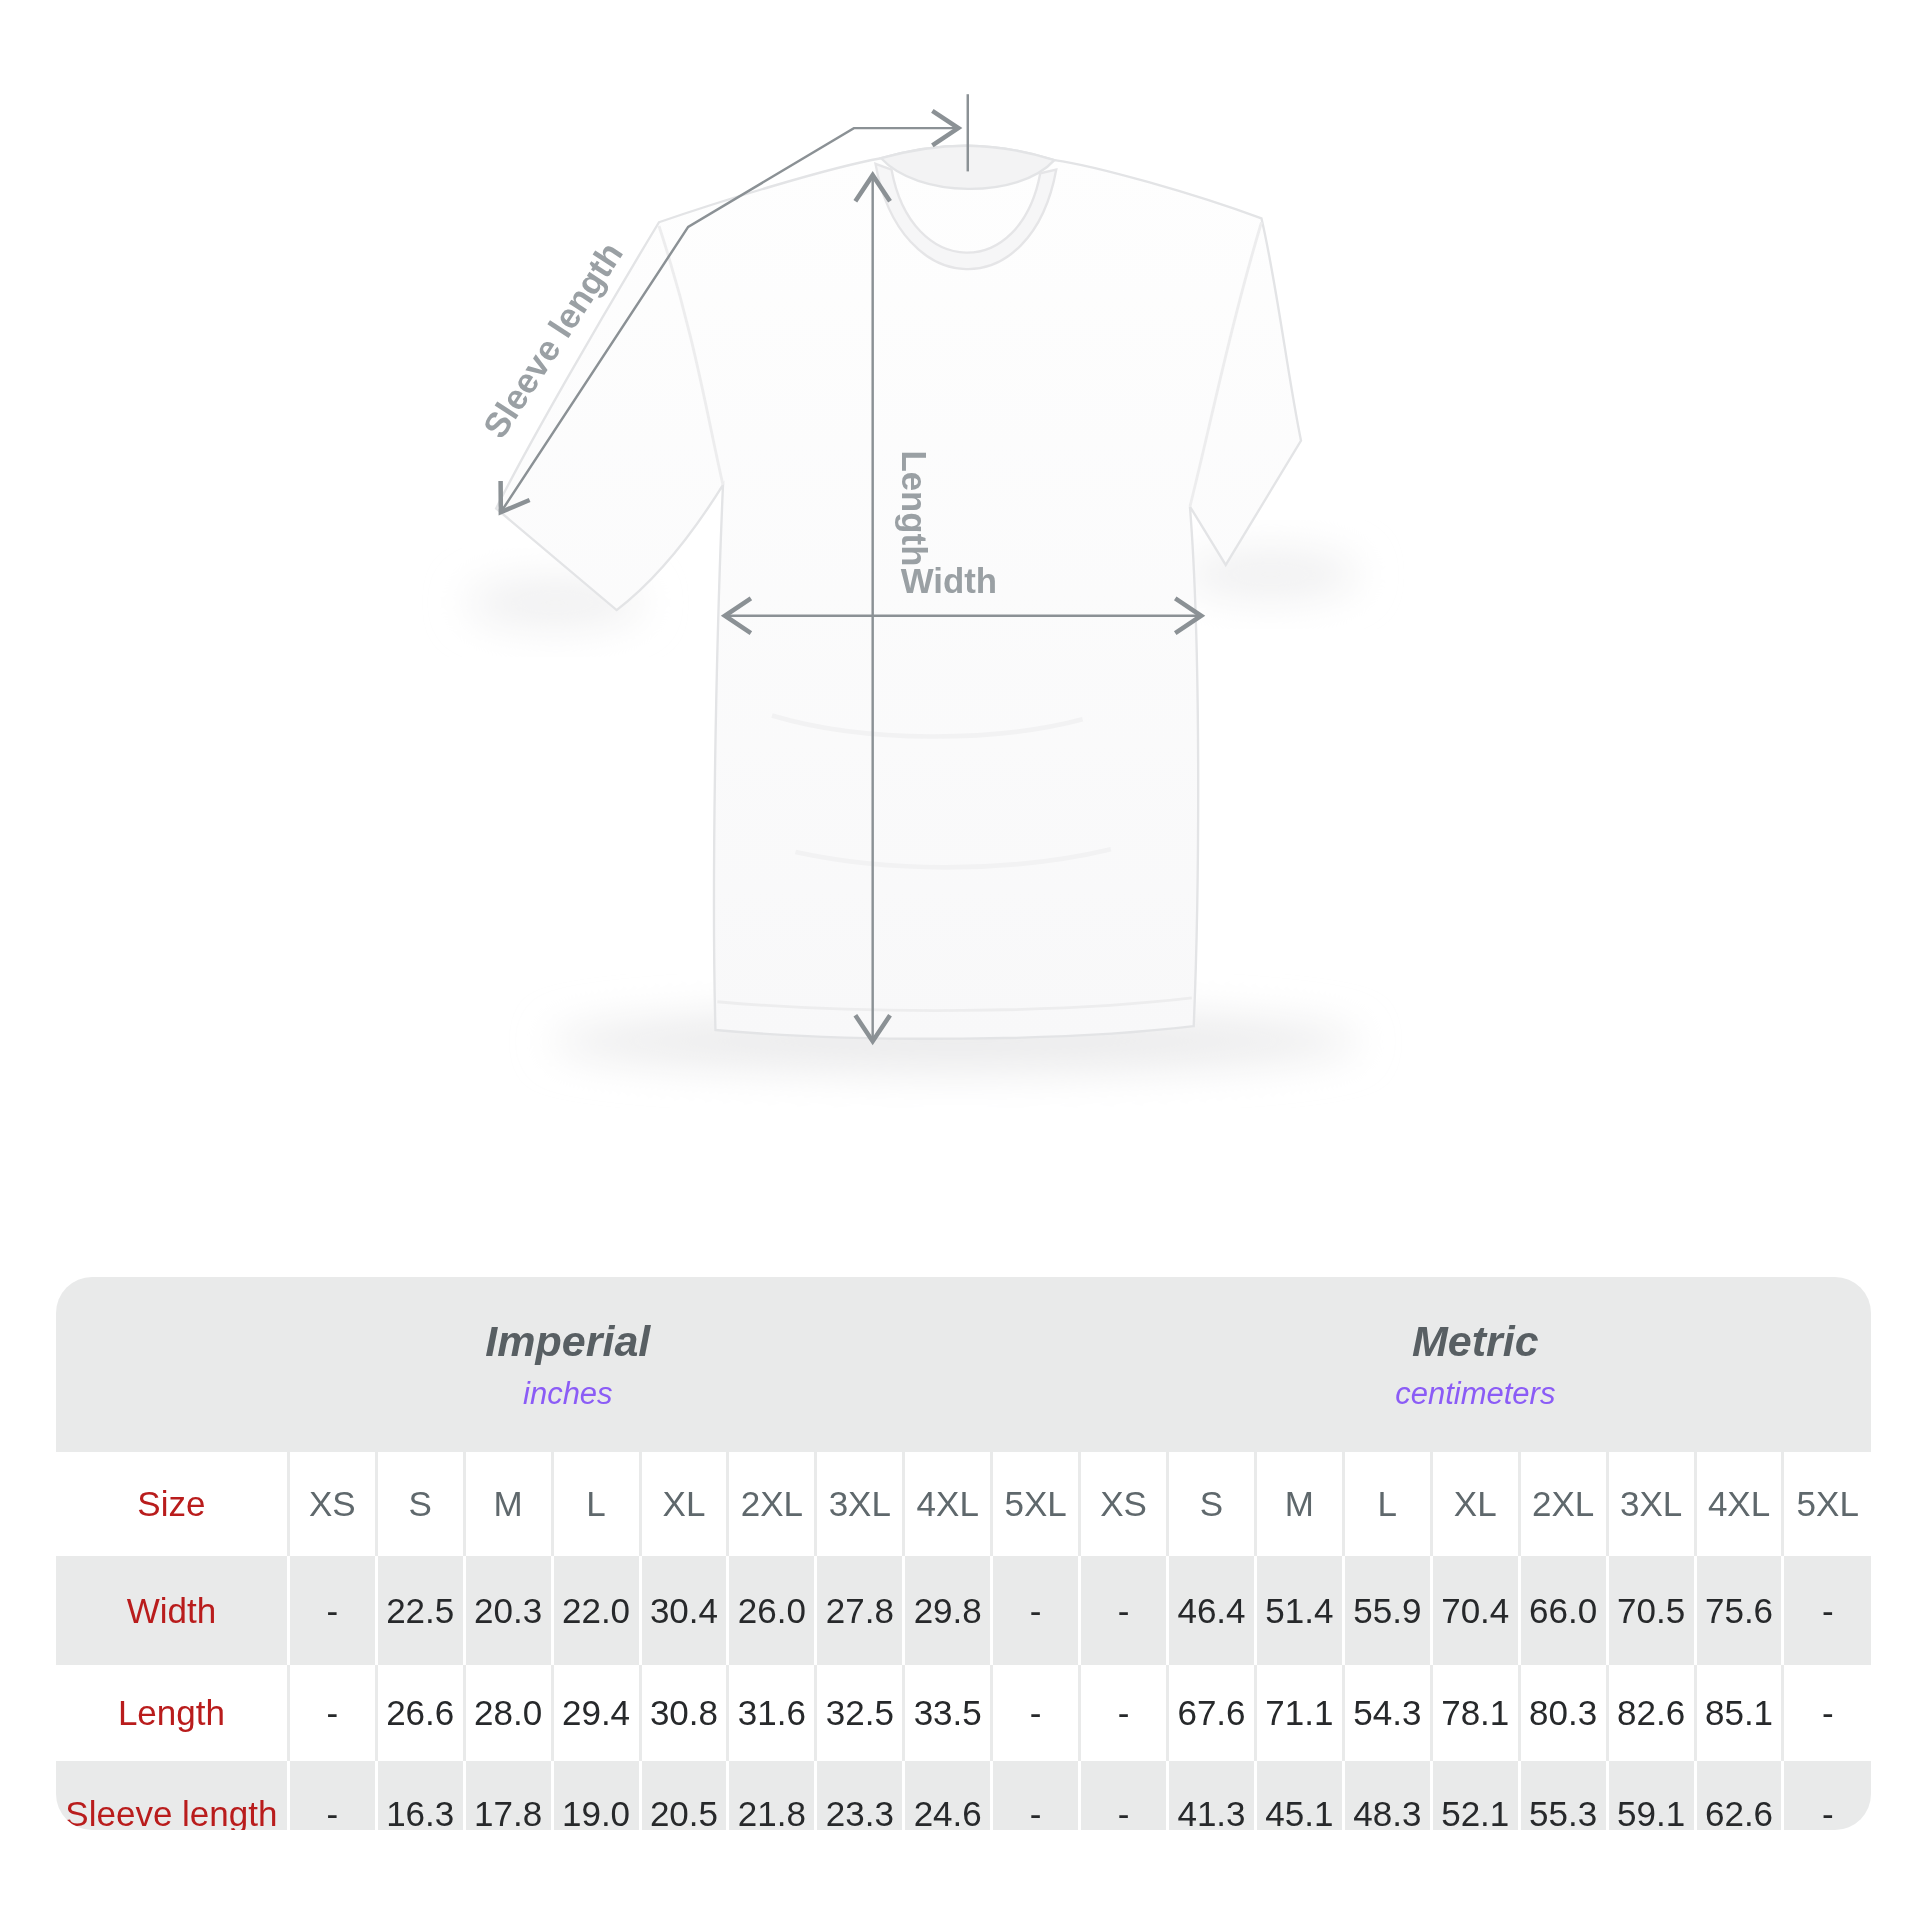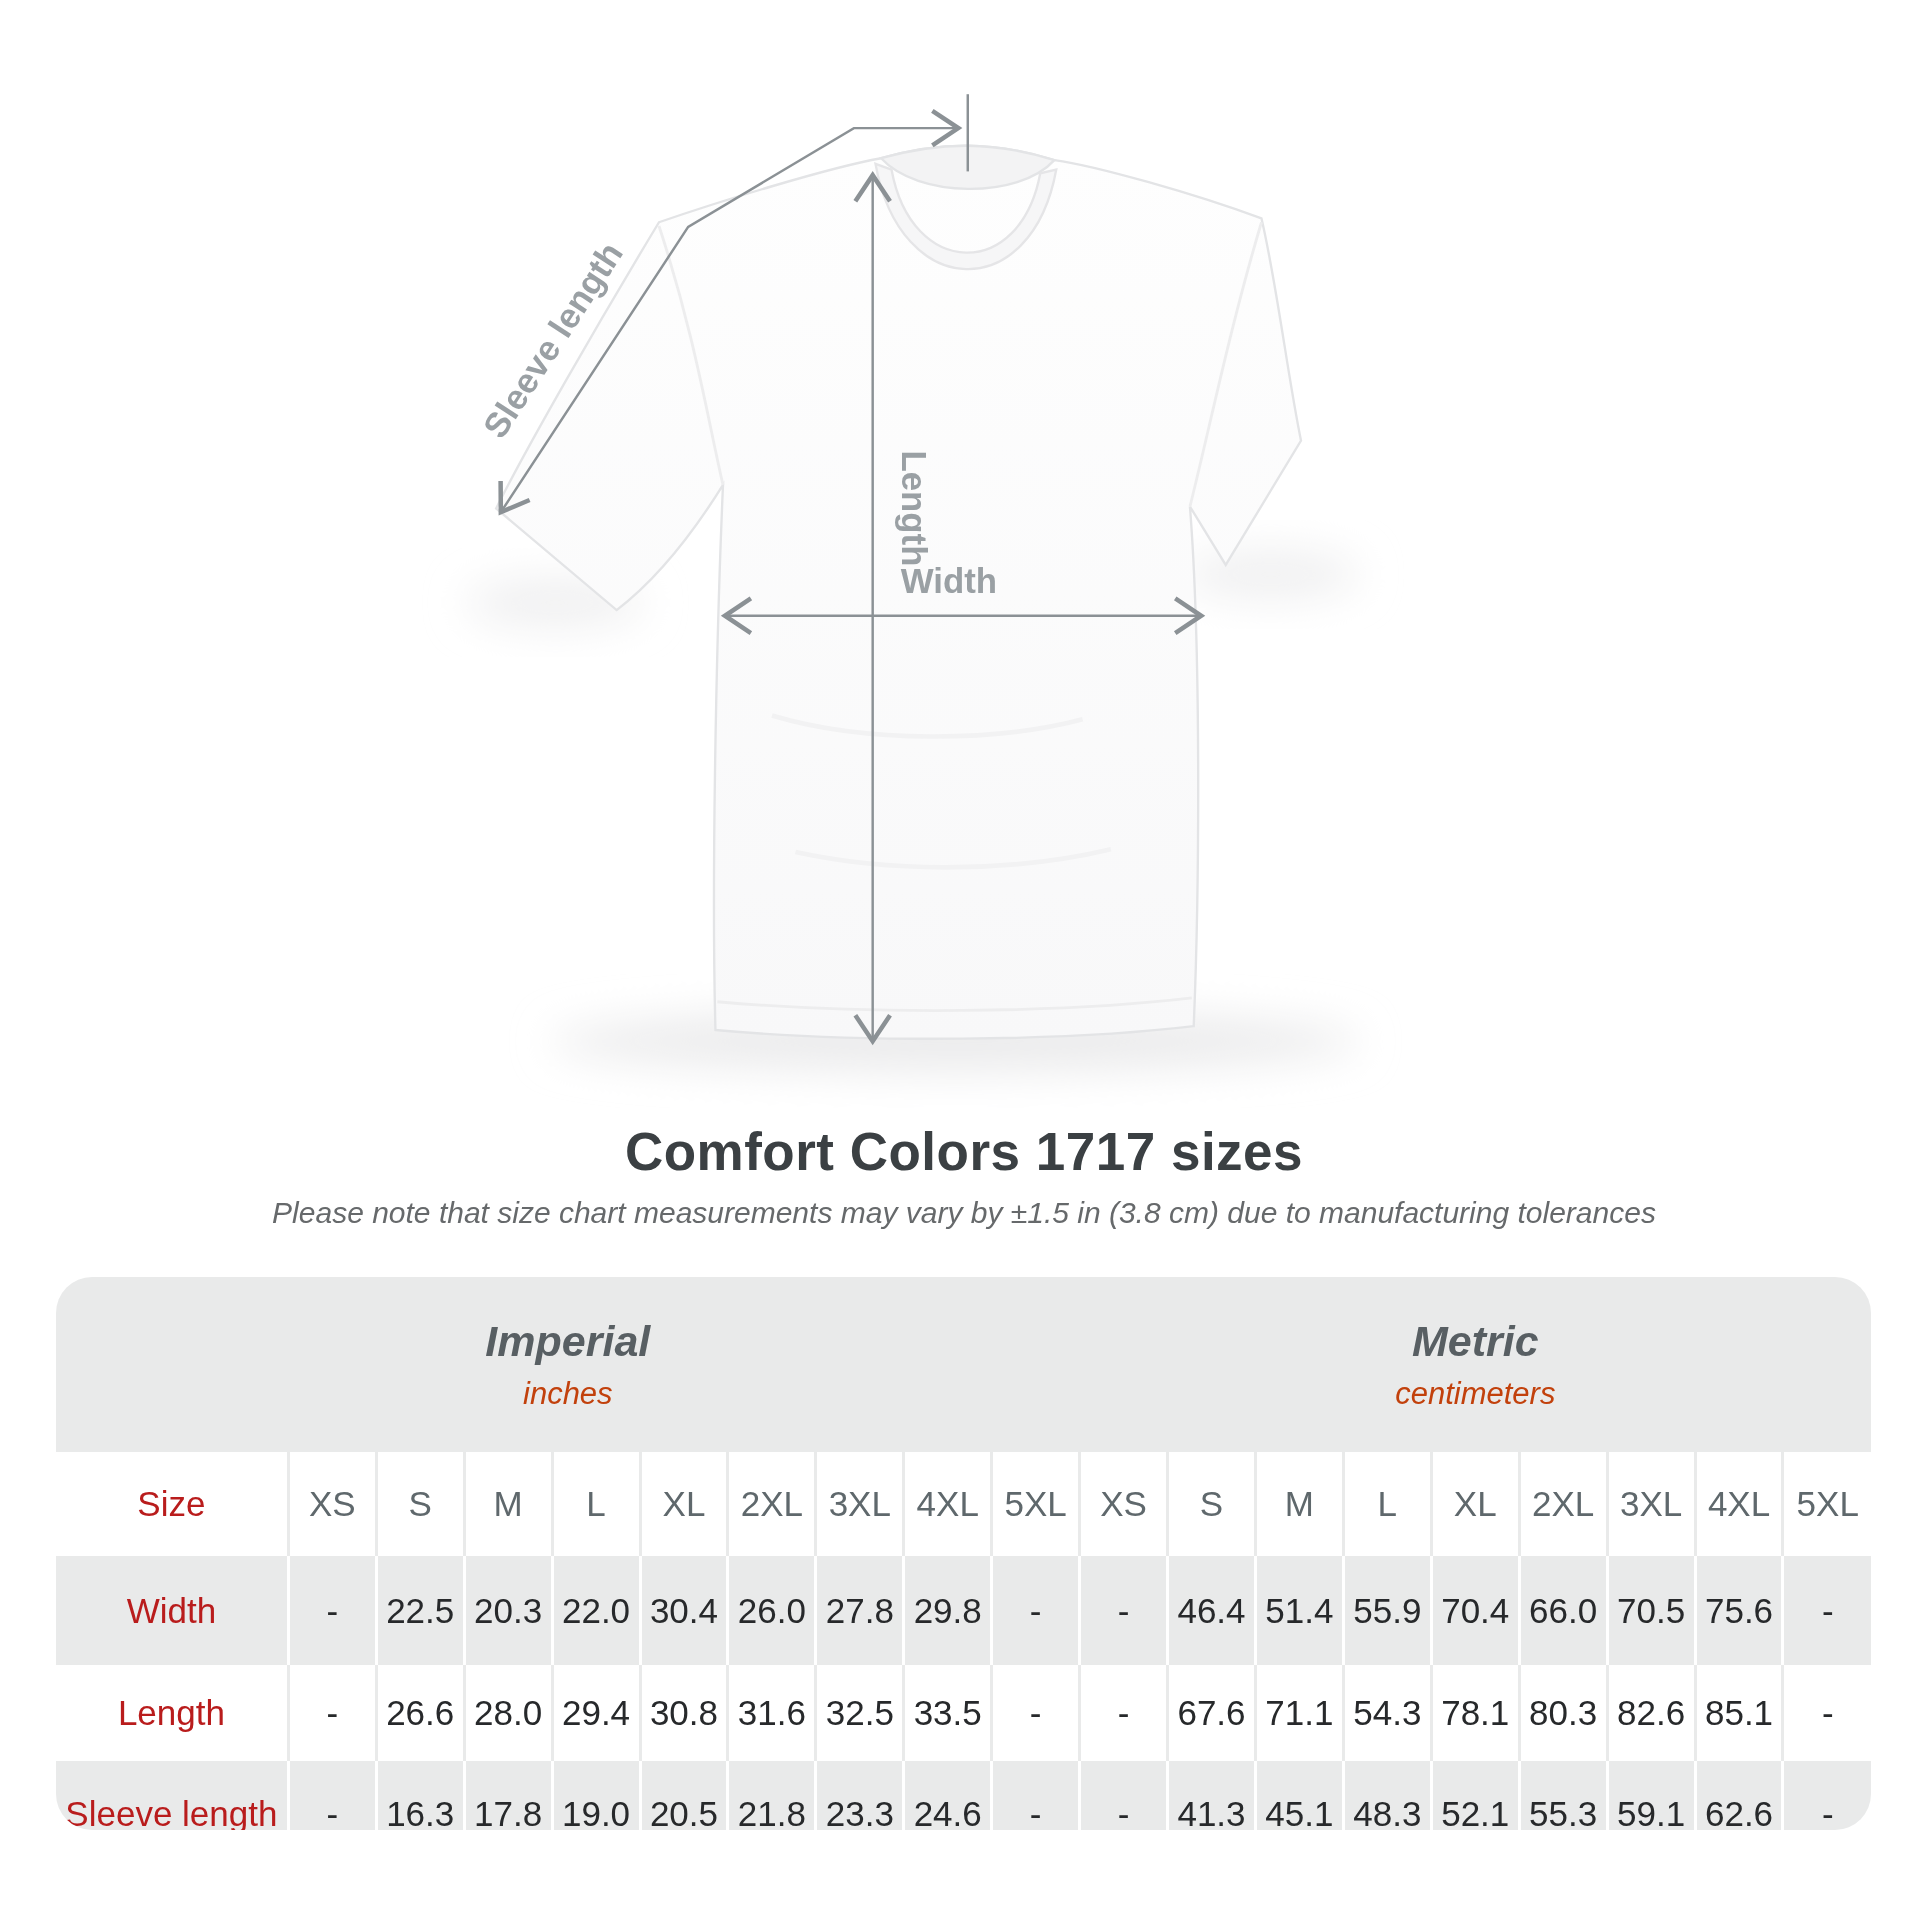--- a/index.html
+++ b/index.html
@@ -34,21 +34,21 @@
     padding:0; text-align:center; vertical-align:middle; font-weight:normal;
   }
   tr.band-row    { height:175px; }
   tr.size-row    { height:104px; }
   tr.row-width   { height:109px; }
   tr.row-length  { height:96px; }
   tr.row-sleeve  { height:106px; }
 
   .band-cell { background:#e9eaea; }
   .unit-title { font-size:43px; font-weight:bold; font-style:italic; color:#585f63; line-height:49px; }
-  .unit-sub   { font-size:31px; font-style:italic; color:#c2410c; line-height:36px; margin-top:9.4px; }
+  .unit-sub   { font-size:31px; font-style:italic; color:#8b5cf6; line-height:36px; margin-top:9.4px; }
 
   tr.white-row { background:#ffffff; }
   tr.gray-row  { background:#e9eaea; }
 
   .label-cell  { font-size:35px; font-weight:bold; color:#b91c1c; }
   .size-cell   { font-size:35px; font-weight:bold; color:#5f686c; }
   .value-cell  { font-size:35px; color:#27292b; }
 
   tr.white-row > th:not(:first-child),
   tr.white-row > td:not(:first-child) { border-left:3.8px solid #e9eaea; }
@@ -118,24 +118,20 @@
       <line x1="1028" y1="100" x2="1028" y2="182"></line>
     </g>
 
     <g fill="#9aa0a4" font-size="37" text-anchor="middle">
       <text x="598" y="368" transform="rotate(-57 598 368)">Sleeve length</text>
       <text x="958" y="540" transform="rotate(90 958 540)">Length</text>
       <text x="1008" y="630">Width</text>
     </g>
   </svg>
 
-  <div class="caption">
-    <h1>Comfort Colors 1717 sizes</h1>
-    <p>Please note that size chart measurements may vary by ±1.5 in (3.8 cm) due to manufacturing tolerances</p>
-  </div>
 
   <div class="table-wrap">
     <table class="size-table">
       <colgroup>
         <col style="width:12.8%">
       <col style="width: 4.84444%;">
           <col style="width: 4.84444%;">
           <col style="width: 4.84444%;">
           <col style="width: 4.84444%;">
           <col style="width: 4.84444%;">

